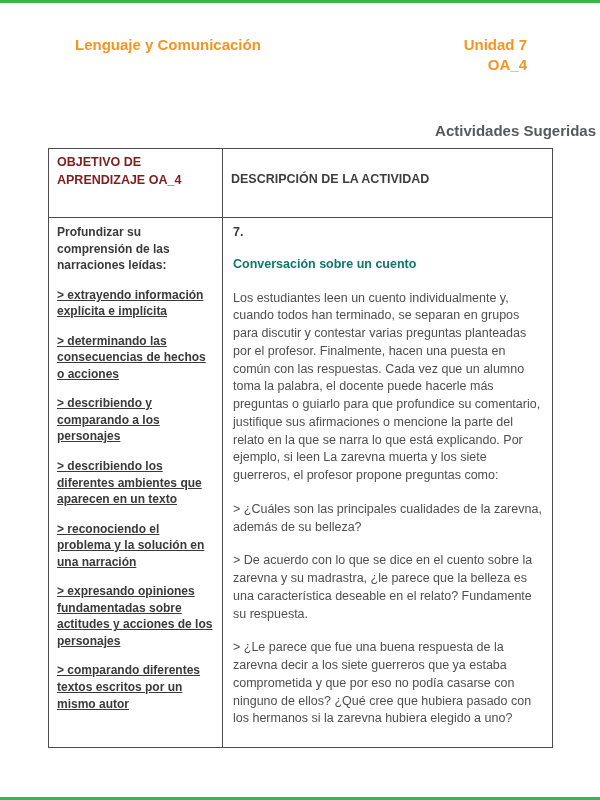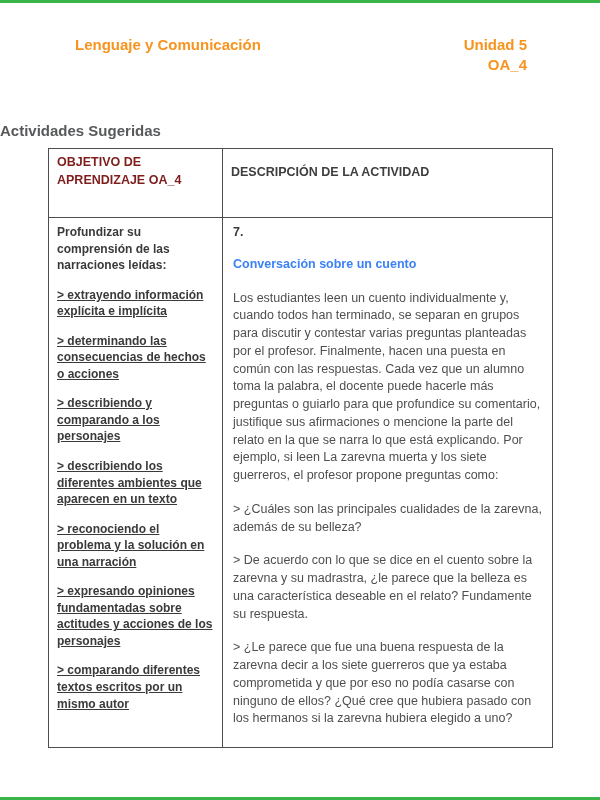--- a/index.html
+++ b/index.html
@@ -23,21 +23,21 @@
   }
   .page-header .left, .page-header .right {
     font-size: 15px; font-weight: bold; line-height: 1.33;
   }
   .page-header .right { text-align: right; }
   .orange { color: #f7941e; }
   .black-strong { color: #231f20; }
 
   .doc-title {
     position: absolute; top: 122px; left: 0; width: 596px;
-    text-align: left;
+    text-align: right;
     font-size: 15px; font-weight: bold; color: #58595b;
   }
 
   table.activity-table {
     position: absolute; top: 148px; left: 48px;
     width: 504px;
     border-collapse: collapse;
     table-layout: fixed;
   }
   table.activity-table th, table.activity-table td {
@@ -46,48 +46,48 @@
     text-align: left;
   }
   col.c1 { width: 174px; }
   col.c2 { width: 330px; }
   th.obj-header {
     font-size: 12.5px; font-weight: bold; color: #7f1d1d;
     padding: 5px 8px 28px 8px; line-height: 1.4;
   }
   th.desc-header {
     font-size: 12.5px; font-weight: bold; color: #3e3e3e;
-    padding: 16px 8px; text-align: center;
+    padding: 23px 8px; text-align: center;
   }
   td.obj-cell {
     height: 514px;
     padding: 6px 8px; font-size: 12px; font-weight: bold;
     color: #3a3a3a; line-height: 1.38;
   }
   td.desc-cell {
     padding: 6px 10px; font-size: 12.5px;
     color: #4f4f4f; line-height: 1.42;
   }
   .obj-intro { margin-bottom: 13px; }
   .obj-bullets div { margin-bottom: 13px; text-decoration: underline; }
   .act-number { font-weight: bold; color: #3a3a3a; margin-bottom: 14px; }
-  .act-subtitle { font-weight: bold; color: #3b82f6; margin-bottom: 13px; }
+  .act-subtitle { font-weight: bold; color: #0f766e; margin-bottom: 13px; }
   .act-paragraphs div { margin-bottom: 13px; margin-top: 16px; }
 </style>
 </head>
 <body>
 
 <div class="edge-rule top"></div>
 
 <div class="page-header">
   <div class="left">
     <div class="orange">Lenguaje y Comunicación</div>
   </div>
   <div class="right">
-    <div class="orange">Unidad 5</div>
+    <div class="orange">Unidad 7</div>
     <div class="orange">OA_4</div>
   </div>
 </div>
 
 <div class="doc-title">Actividades Sugeridas</div>
 
 <table class="activity-table">
   <colgroup>
       <col class="c1">
       <col class="c2">

